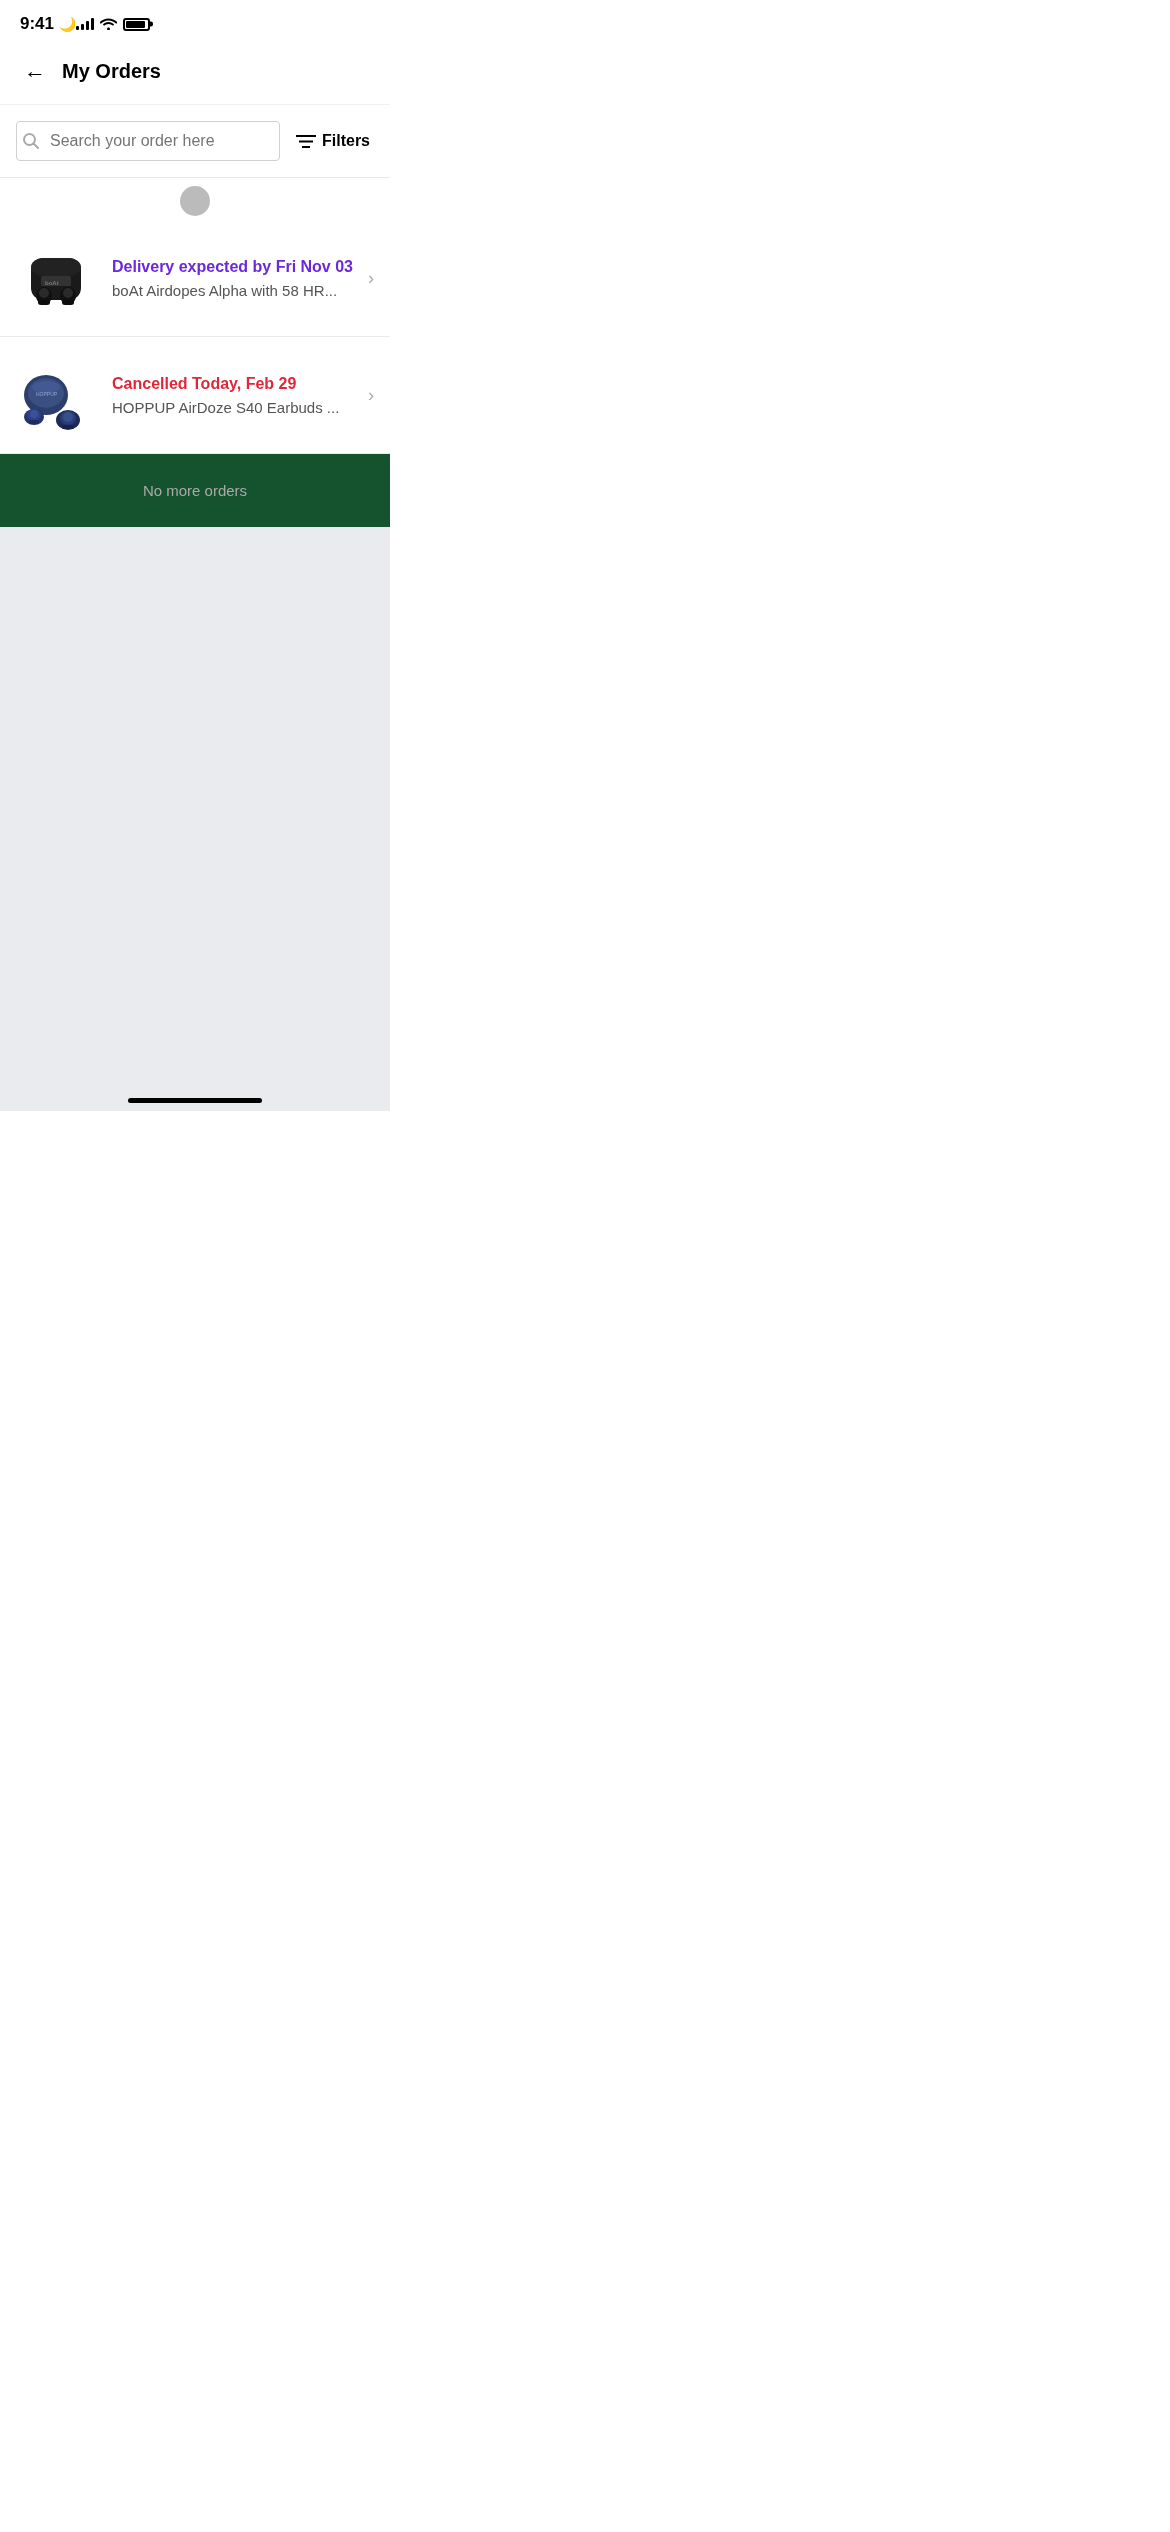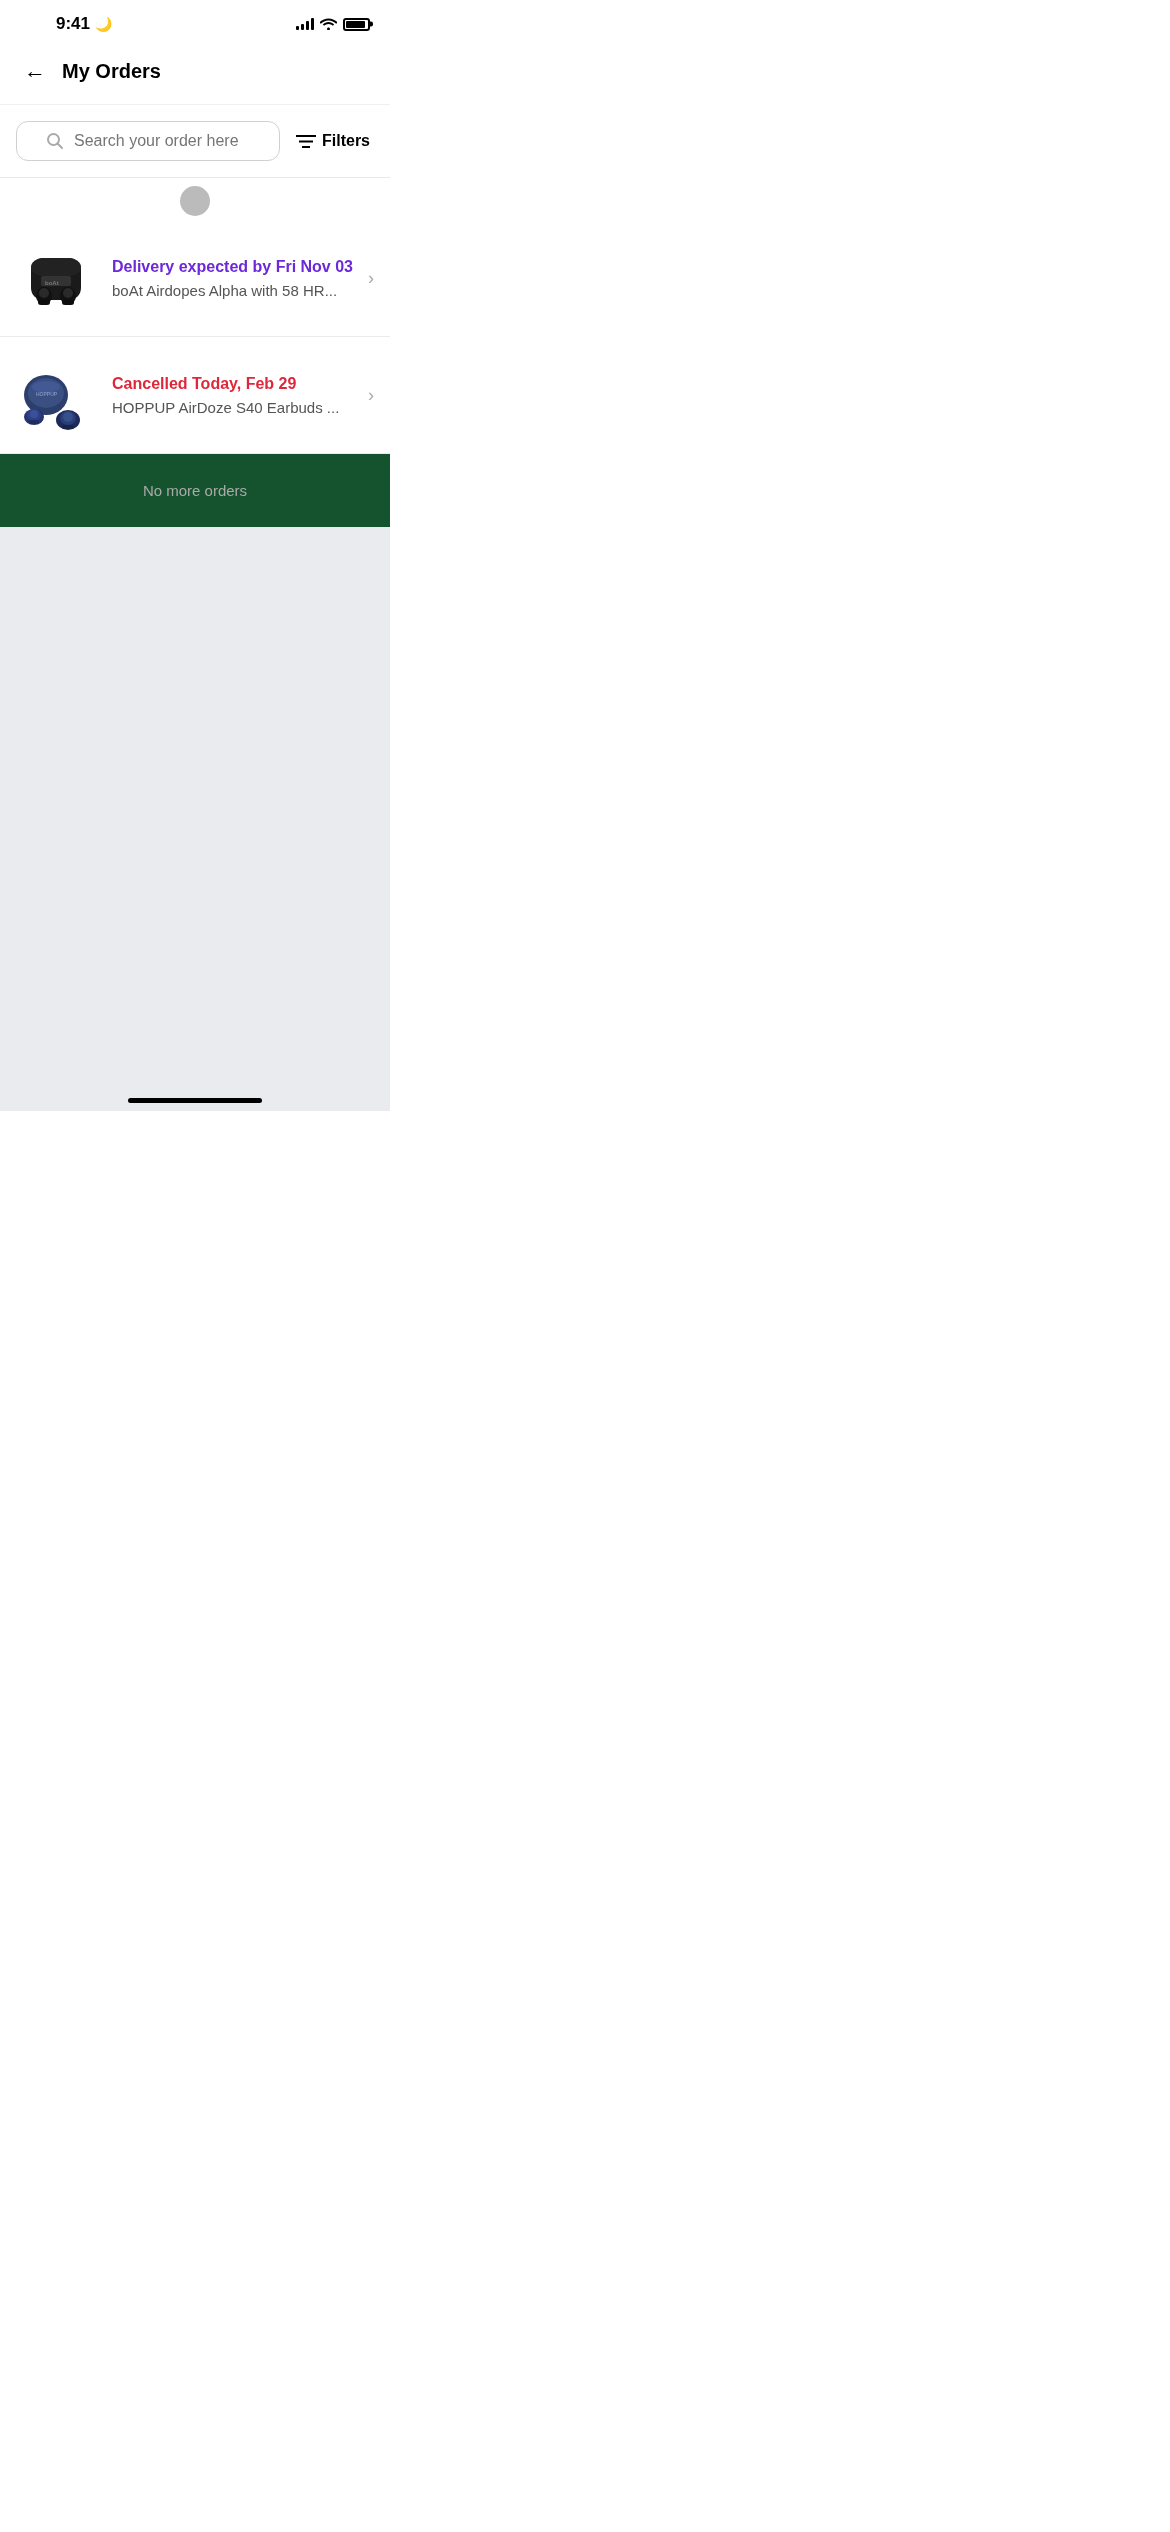--- a/index.html
+++ b/index.html
@@ -12,25 +12,23 @@
     body {
       width: 390px;
       min-height: 844px;
       background: #fff;
       font-family: -apple-system, BlinkMacSystemFont, 'Helvetica Neue', sans-serif;
       overflow-x: hidden;
     }
 
     .status-bar {
       display: flex;
-      justify-content: space-between;
       align-items: center;
       padding: 14px 20px 8px 20px;
       background: #fff;
-      margin-left: 36px;
     }
 
     .status-time {
       font-size: 17px;
       font-weight: 600;
       color: #000;
     }
 
     .status-icons {
       display: flex;
@@ -118,22 +116,22 @@
       background: #fff;
       gap: 12px;
       border-bottom: 1px solid #e8e8e8;
     }
 
     .search-input-wrapper {
       flex: 1;
       display: flex;
       align-items: center;
       border: 1.5px solid #d0d0d0;
-      border-radius: 12px;
-      padding: 10px 29px;
+      border-radius: 4px;
+      padding: 10px 5px;
       gap: 10px;
       background: #fff;
     }
 
     .search-icon-svg {
       color: #aaa;
       flex-shrink: 0;
     }
 
     .search-input {

